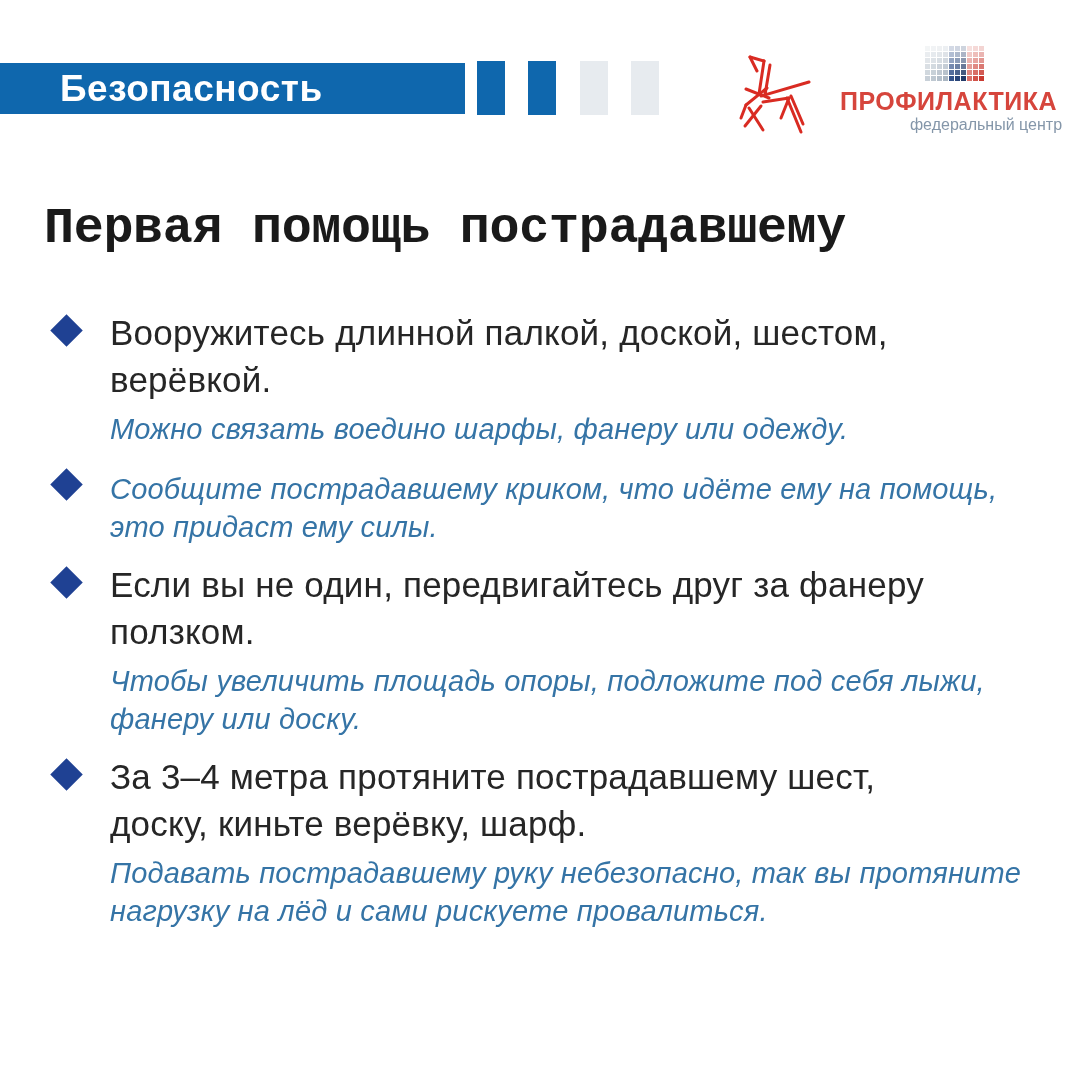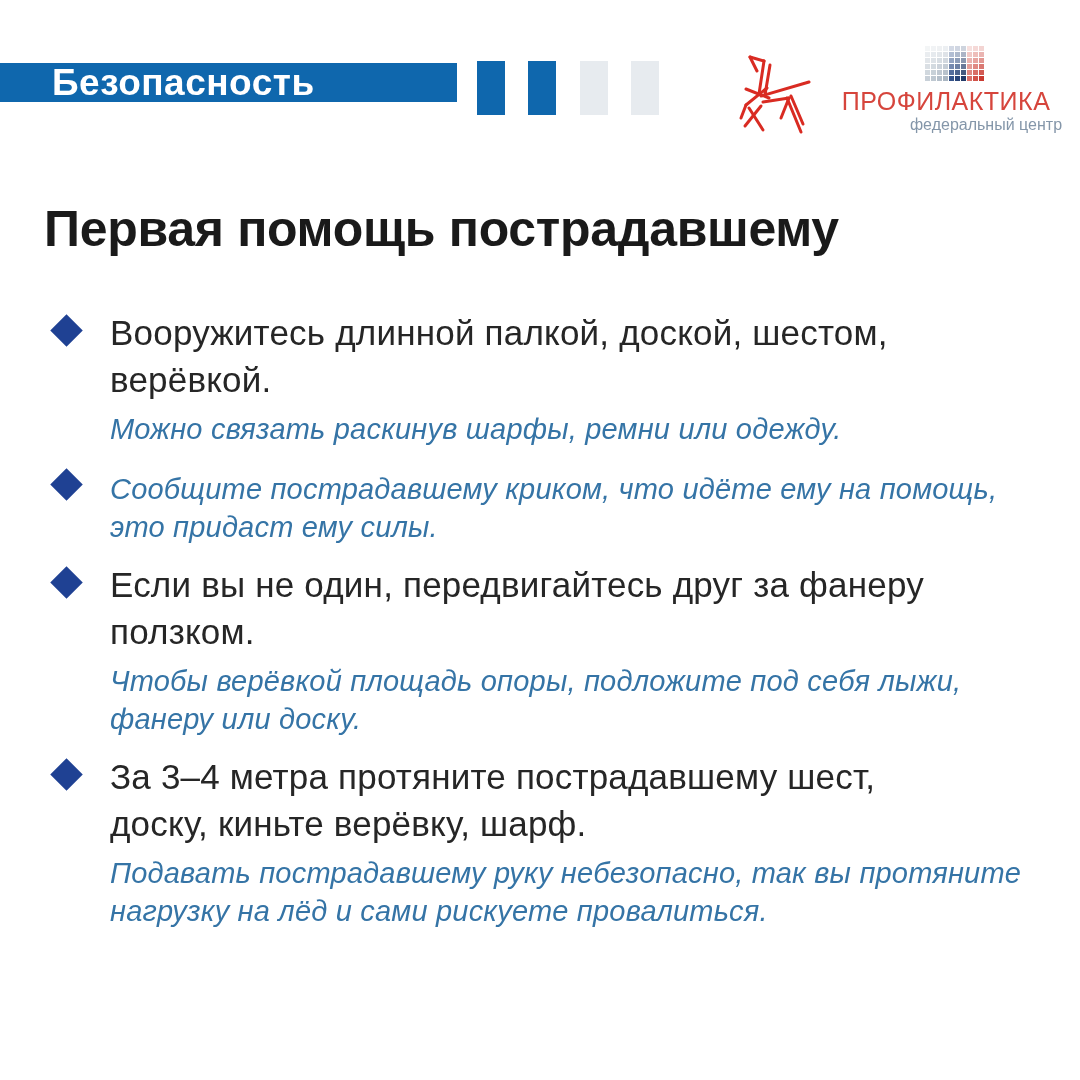--- a/index.html
+++ b/index.html
@@ -2,22 +2,22 @@
 <html lang="ru" style="--banner: #0f67ad; --bullet: #1f4193; --note: #3574a6; --text: #262626; --title: #1a1a1a; --brand: #d6453c; --subtitle: #8496a9; --horse: #d92b22;"><head>
 <meta charset="utf-8">
 <style>
   html,body{margin:0;padding:0;background:#fff;}
   .canvas{
     position:relative;width:1080px;height:1080px;background:#ffffff;
     font-family:"Liberation Sans",sans-serif;overflow:hidden;
   }
   
   .banner{
-    position:absolute;left:0;top:63px;width:457px;height:39px;
-    background:var(--banner,#0f67ad);display:flex;align-items:center;
+    position:absolute;left:0;top:63px;width:457px;height:51px;
+    background:var(--banner,#0f67ad);display:flex;align-items:center;padding-left:8px;
   }
   .banner-label{
     color:#fff;font-weight:bold;font-size:37px;padding-left:52px;letter-spacing:.5px;
     white-space:nowrap;
   }
   
   .bar{position:absolute;top:61px;height:54px;width:28px;background:#ccc;}
   .bar.b1{left:477px}.bar.b2{left:528px}.bar.b3{left:580px}.bar.b4{left:631px}
   
   .horse{position:absolute;left:731px;top:50px;width:84px;height:86px;}
@@ -25,32 +25,33 @@
   .horse line{stroke:var(--horse,#d92b22);stroke-width:3;stroke-linecap:round;}
   
   .mosaic{
     position:absolute;left:925px;top:46px;
     display:grid;grid-template-columns:repeat(10,5px);grid-auto-rows:5px;gap:1px;
   }
   .mosaic i{display:block;width:5px;height:5px;}
   
   .brand{
     position:absolute;left:840px;top:87px;width:212px;text-align:center;
-    font-size:25px;font-weight:normal;letter-spacing:.5px;color:var(--brand,#d6453c);
+    font-size:25px;font-weight:bold;letter-spacing:.5px;color:var(--brand,#d6453c);
     white-space:nowrap;
   }
   .brand-sub{
     position:absolute;left:880px;top:116px;width:212px;text-align:center;
     font-size:16px;color:var(--subtitle,#8496a9);white-space:nowrap;
   }
   
   .title{
     position:absolute;left:44px;top:200px;margin:0;
     font-size:50px;font-weight:bold;color:var(--title,#1a1a1a);letter-spacing:-.3px;
     white-space:nowrap;
+    font-family:Liberation Mono, monospace;
   }
   
   .content{position:absolute;left:48px;top:309px;width:1010px;}
   .item{display:flex;align-items:flex-start;margin-bottom:15px;}
   .diamond{
     flex:none;width:23px;height:23px;background:var(--bullet,#1f4193);
     transform:rotate(45deg);margin:10px 12px 0 7px;
   }
   .item-text{margin-left:20px;}
   .main{
@@ -165,38 +166,38 @@
 
   <h1 class="title">Первая помощь пострадавшему</h1>
 
   <div class="content">
 
     <div class="item">
       <span class="diamond"></span>
       <div class="item-text">
         <div class="main">Вооружитесь длинной палкой, доской, шестом,
 верёвкой.</div>
-        <div class="note">Можно связать раскинув шарфы, ремни или одежду.</div>
+        <div class="note">Можно связать воедино шарфы, фанеру или одежду.</div>
       </div>
     </div>
 
     <div class="item">
       <span class="diamond"></span>
       <div class="item-text">
         <div class="note">Сообщите пострадавшему криком, что идёте ему на помощь,
 это придаст ему силы.</div>
       </div>
     </div>
 
     <div class="item">
       <span class="diamond"></span>
       <div class="item-text">
         <div class="main">Если вы не один, передвигайтесь друг за фанеру
 ползком.</div>
-        <div class="note">Чтобы верёвкой площадь опоры, подложите под себя лыжи,
+        <div class="note">Чтобы увеличить площадь опоры, подложите под себя лыжи,
 фанеру или доску.</div>
       </div>
     </div>
 
     <div class="item">
       <span class="diamond"></span>
       <div class="item-text">
         <div class="main">За 3–4 метра протяните пострадавшему шест,
 доску, киньте верёвку, шарф.</div>
         <div class="note">Подавать пострадавшему руку небезопасно, так вы протяните

